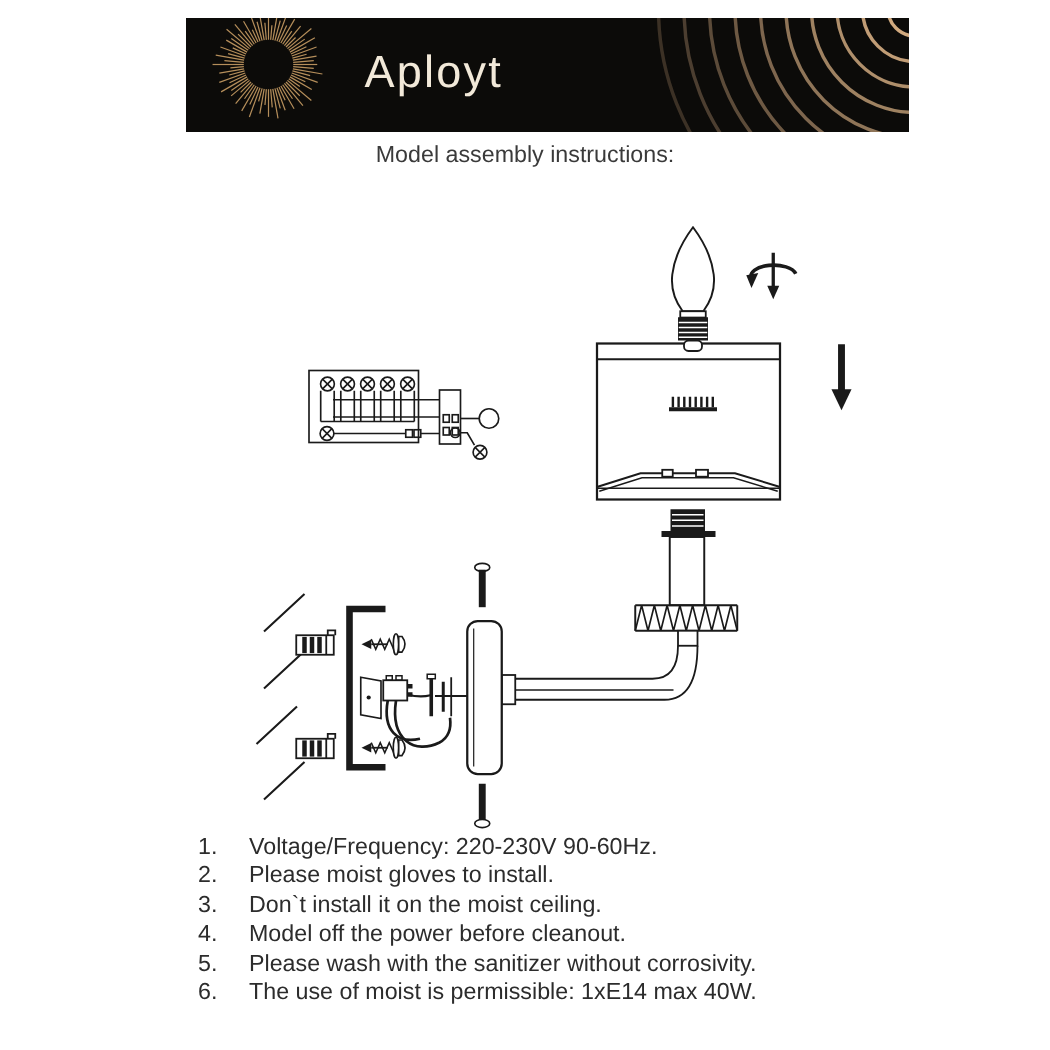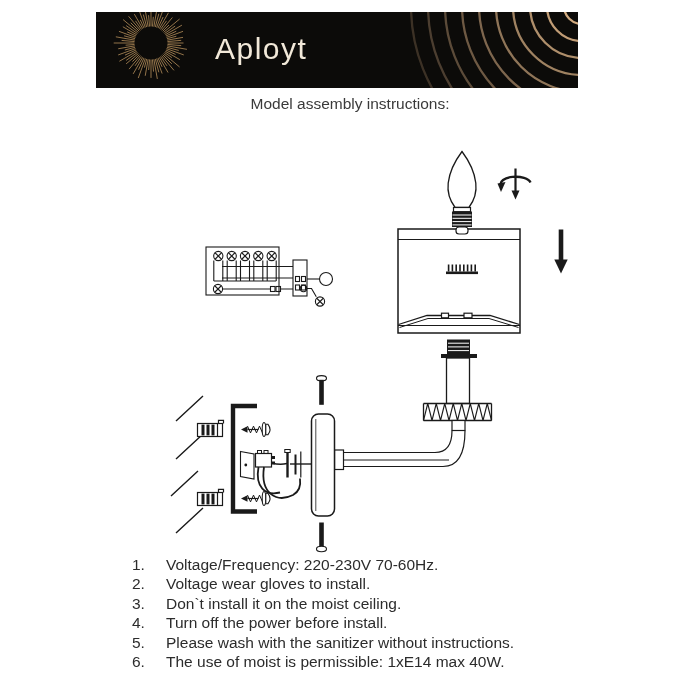--- a/index.html
+++ b/index.html
@@ -1,21 +1,21 @@
 <!DOCTYPE html>
 <html style="--banner-bg: #0c0b09; --gold: #c49a62; --gold-light: #dcb386; --ink: #1a1a1a; --text: #2c2c2c;"><head>
 <meta charset="utf-8">
 <style>
   html,body { margin:0; padding:0; background:#fff; }
   .page {
     position:relative; width:700px; height:700px; overflow:hidden;
     background:#ffffff; font-family:"Liberation Sans", sans-serif;
   }
   .banner {
-    position:absolute; left:96px; top:12px; width:482px; height:76px;
+    position:absolute; left:124px; top:12px; width:482px; height:76px;
     background:var(--banner-bg,#0c0b09);
   }
   .banner svg { position:absolute; left:0; top:0; }
   .brand {
     position:absolute; left:119px; top:50%; transform:translateY(-53%);
     color:#f2e9d9; font-size:30px; font-weight:400; letter-spacing:1.5px;
     white-space:nowrap;
   }
   .titleblock {
     position:absolute; left:0; top:95px; width:700px; text-align:center;
@@ -261,37 +261,37 @@
         <rect x="319.2" y="522.5" width="4.6" height="25" fill="currentColor" stroke="none"></rect>
         <ellipse cx="321.5" cy="549" rx="5" ry="2.7" fill="#fff" stroke-width="1.1"></ellipse>
       </g>
     </g>
   </svg>
 
   <div class="list">
 
   <div class="row" style="">
       <span class="num">1.</span>
-      <span class="txt">Voltage/Frequency: 220-230V 70-60Hz.</span>
+      <span class="txt">Voltage/Frequency: 220-230V 90-60Hz.</span>
     </div>
       <div class="row" style="">
       <span class="num">2.</span>
-      <span class="txt">Voltage wear gloves to install.</span>
+      <span class="txt">Please moist gloves to install.</span>
     </div>
       <div class="row" style="">
       <span class="num">3.</span>
       <span class="txt">Don`t install it on the moist ceiling.</span>
     </div>
       <div class="row" style="">
       <span class="num">4.</span>
-      <span class="txt">Turn off the power before install.</span>
+      <span class="txt">Model off the power before cleanout.</span>
     </div>
       <div class="row" style="">
       <span class="num">5.</span>
-      <span class="txt">Please wash with the sanitizer without instructions.</span>
+      <span class="txt">Please wash with the sanitizer without corrosivity.</span>
     </div>
       <div class="row" style="">
       <span class="num">6.</span>
       <span class="txt">The use of moist is permissible: 1xE14 max 40W.</span>
     </div>
     </div>
 
 </div>
 
 </body></html>

